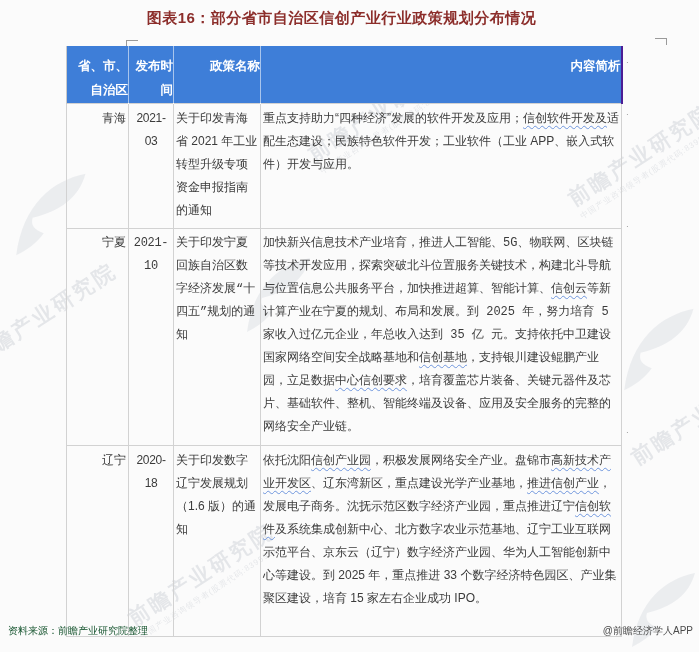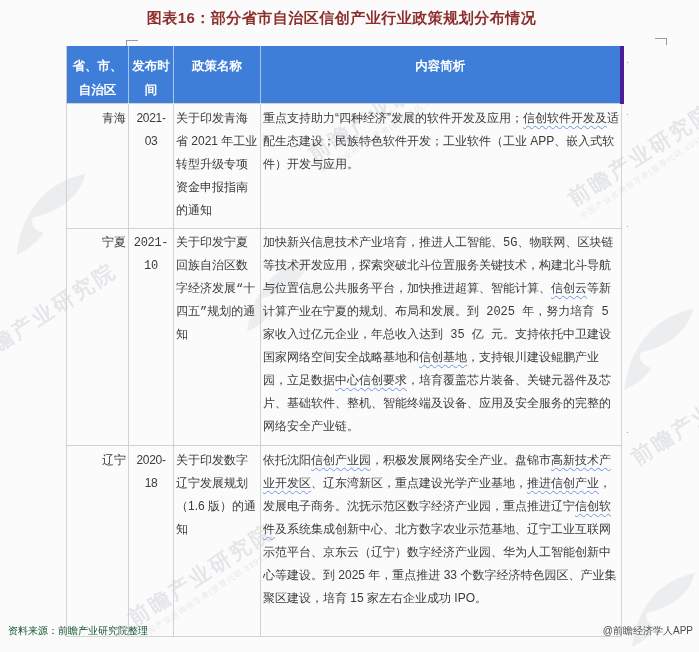--- a/index.html
+++ b/index.html
@@ -23,25 +23,25 @@
     position:absolute; top:9px; left:0; width:683px;
     text-align:center; font-size:15px; font-weight:bold;
     color:#8c2e2b; letter-spacing:.5px;
   }
   .doc-table {
     position:absolute; top:46px; left:66px; width:555px;
     border-collapse:collapse; table-layout:fixed;
   }
   .doc-table th {
     background:#3e7ed8; color:#ffffff; font-size:12.5px; font-weight:bold;
-    vertical-align:top; text-align:center; line-height:24px; padding-top:8px;
+    vertical-align:top; text-align:right; line-height:24px; padding-top:8px;
     height:57px; border:1px solid rgba(255,255,255,.55); border-top:none; border-bottom:none;
   }
   .doc-table th:first-child { border-left:1px solid #c9c9c9; }
-  .doc-table th:last-child  { border-right:4px solid #4c1d95; }
+  .doc-table th:last-child  { border-right:2px solid #4c1d95; }
   .doc-table td {
     border:1px solid #d2d2d2; vertical-align:top;
     font-size:12px; line-height:23px; padding:3px 2px 6px;
     background:transparent;
   }
   .cell-region { text-align:right; }
   .cell-date   { text-align:center; font-size:11.5px; letter-spacing:-0.3px; }
   .cell-policy { padding-left:2px; padding-right:1px; }
   .cell-content{ padding-left:4px; padding-right:4px;margin-left:9px; }
   .wavy {

